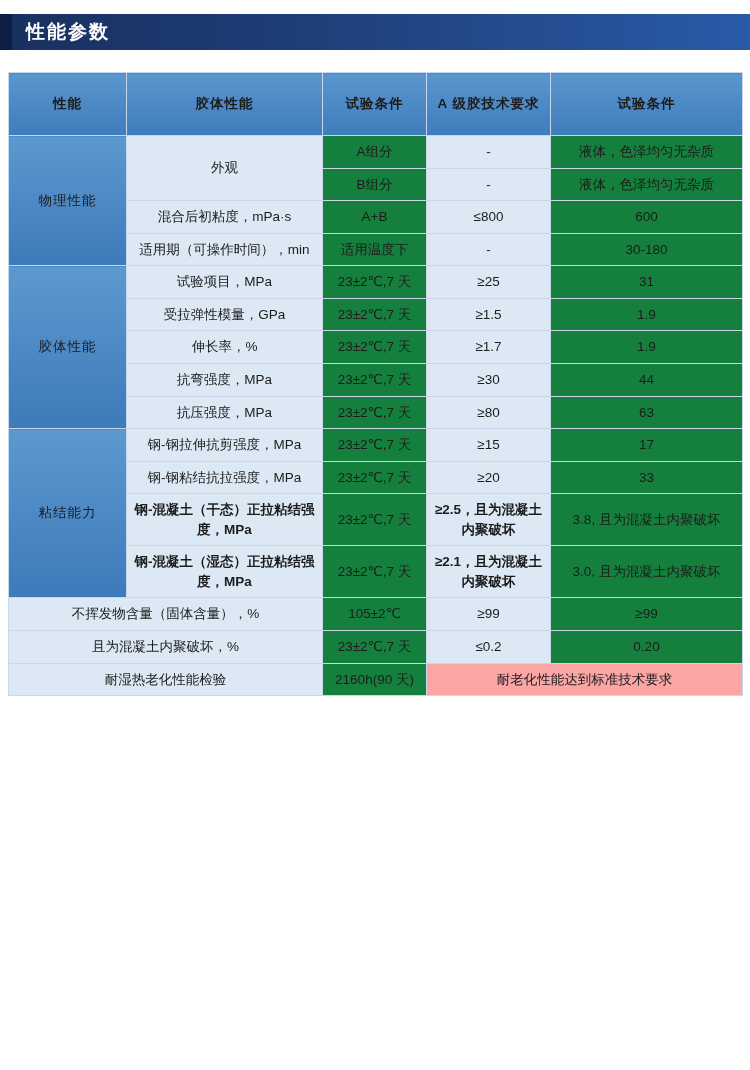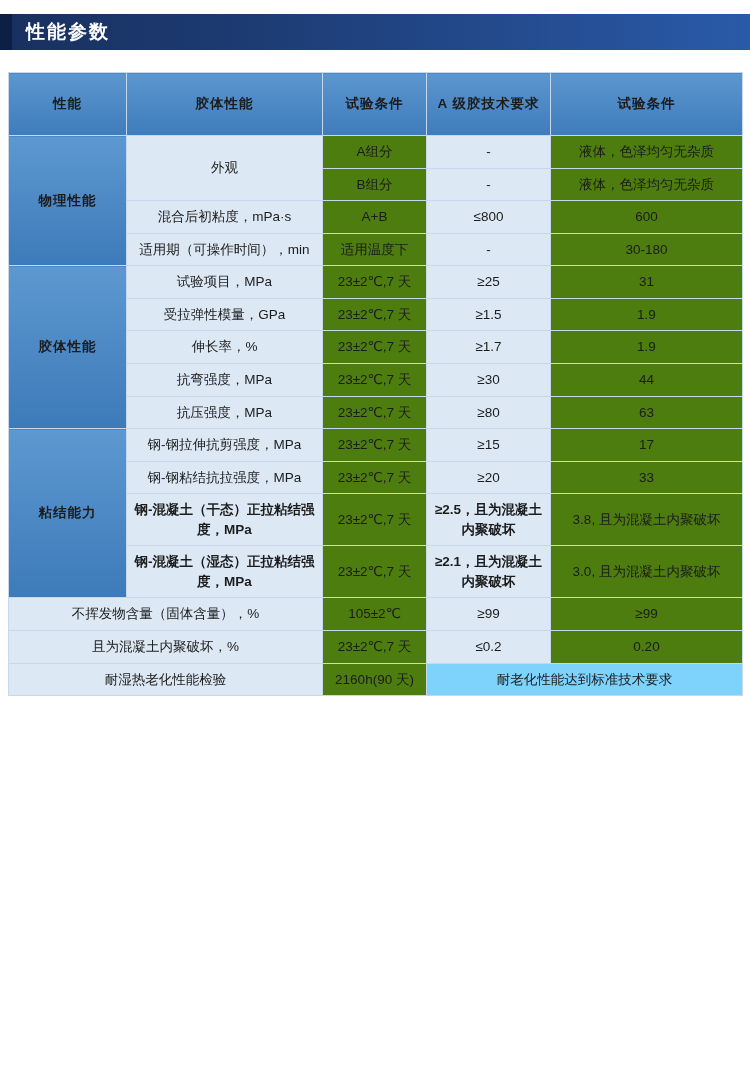--- a/index.html
+++ b/index.html
@@ -69,33 +69,33 @@
     font-weight: bold;
     font-size: 14.5px;
     height: 50px;
     border: 1px solid #ffffff;
     letter-spacing: 1px;
   }
   td.group {
     background: #4a87c4;
     background: linear-gradient(to bottom, #5d98d0 0%, #3d7ab9 100%);
     color: #ffffff;
-    font-weight: bold;
+    font-weight: normal;
     font-size: 15px;
     letter-spacing: 1px;
     border: 1px solid #ffffff;
   }
   td.cell-a {
     background: #dce9f5;
   }
   td.cell-b {
-    background: #4d7c0f;
+    background: #15803d;
   }
   td.wide-note {
-    background: #7dd3fc;
+    background: #fca5a5;
   }
   .col1 { width: 118px; }
   .col2 { width: 196px; }
   .col3 { width: 104px; }
   .col4 { width: 124px; }
   .col5 { width: 192px; }
   .two-line { line-height: 1.35; font-weight: bold; }
 </style>
 </head>
 <body>

